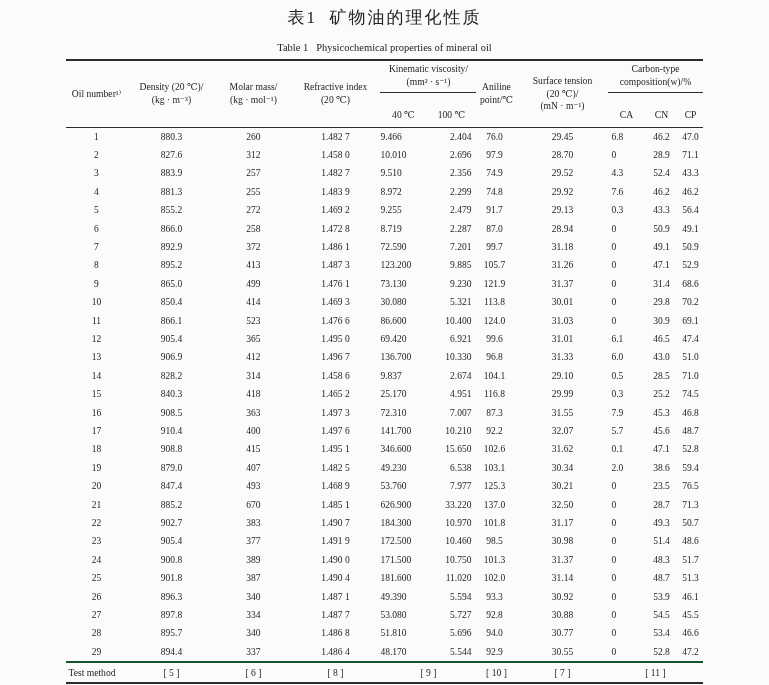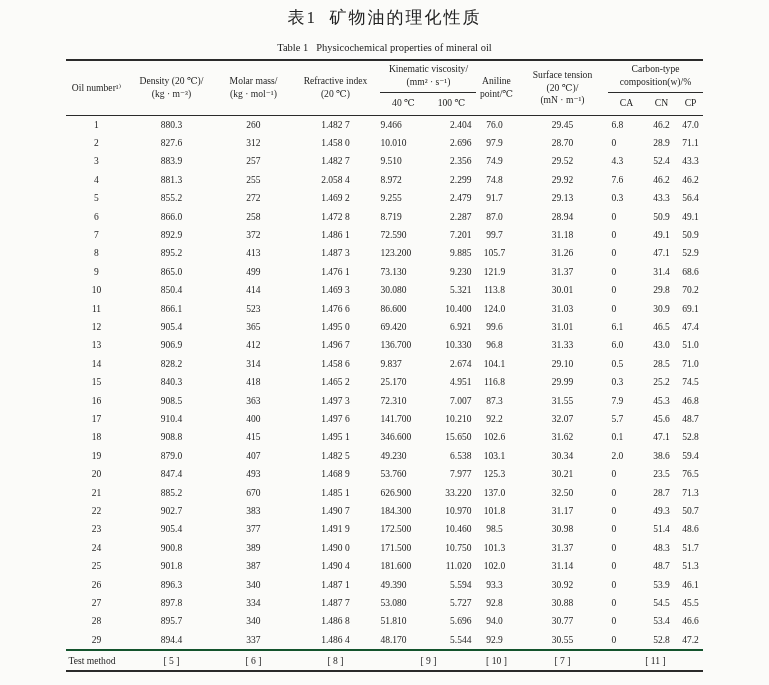--- a/index.html
+++ b/index.html
@@ -42,21 +42,21 @@
   th {
     font-weight: normal;
     font-size: 9.6px;
     line-height: 12.5px;
     text-align: center;
     vertical-align: middle;
     padding: 2px 0;
     color: #1e1e1e;
   }
   th.grp { border-bottom: 1px solid #2b2b2b; padding-bottom: 4px; }
-  tr.subhead th { padding-top: 4px; padding-bottom: 5px; margin-top: 24px; }
+  tr.subhead th { padding-top: 16px; padding-bottom: 5px; margin-top: 24px; }
 
   tbody td {
     font-size: 9.5px;
     height: 18.4px;
     padding: 0;
     line-height: 18.4px;
     white-space: pre;
     color: #1e1e1e;
   }
   
@@ -191,21 +191,21 @@
           <td class="c6">74.9</td>
           <td class="c7">29.52</td>
           <td class="c8">4.3</td>
           <td class="c9">52.4</td>
           <td class="c10">43.3</td>
         </tr>
         <tr>
           <td class="c0">4</td>
           <td class="c1">881.3</td>
           <td class="c2">255</td>
-          <td class="c3">2.058 4</td>
+          <td class="c3">1.483 9</td>
           <td class="c4">8.972</td>
           <td class="c5">2.299</td>
           <td class="c6">74.8</td>
           <td class="c7">29.92</td>
           <td class="c8">7.6</td>
           <td class="c9">46.2</td>
           <td class="c10">46.2</td>
         </tr>
         <tr>
           <td class="c0">5</td>

